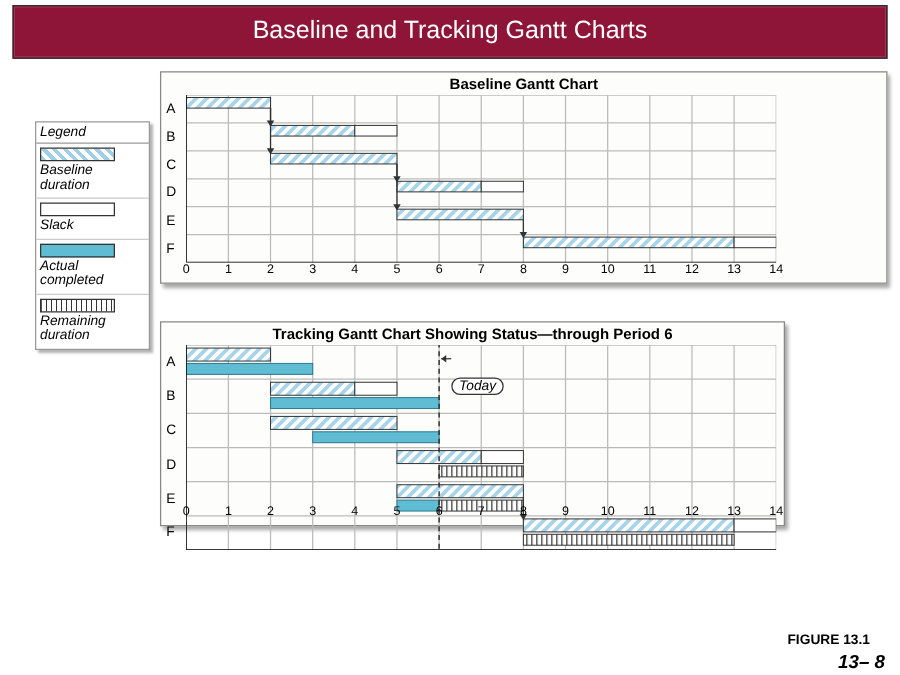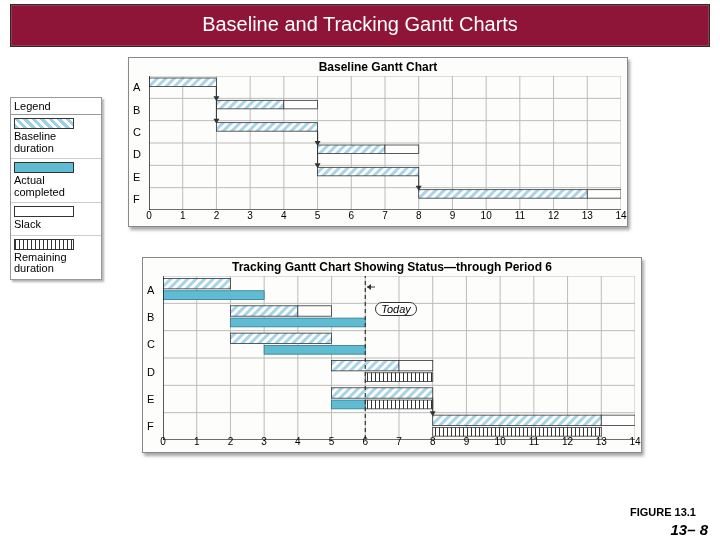--- a/index.html
+++ b/index.html
@@ -24,27 +24,28 @@
     font-size: 20px;
   }
   .content {
     position: relative;
     margin: 0 10px;
     height: 430px;
   }
   
   .legend {
     position: absolute;
-    left: 0;
+    left: 18px;
     top: 40px;
     width: 92px;
     border: 1px solid #999;
     box-shadow: 2px 2px 2px rgba(0,0,0,0.3);
     font-size: 11px;
     background: #fff;
+    font-style: italic;
   }
   .legend .hdr {
     padding: 2px 3px;
     border-bottom: 1px solid #999;
     font-weight: normal;
   }
   .legend .row {
     padding: 3px 3px 4px 3px;
     border-bottom: 1px solid #ccc;
   }
@@ -55,22 +56,22 @@
   .sw.solid { background: #5fbcd3; }
   .sw.tick  { background: repeating-linear-gradient(90deg,#333 0 1px,#fff 1px 4px); }
 
   
   .panel {
     position: absolute;
     border: 1px solid #888;
     background: #fdfdfb;
     box-shadow: 2px 3px 3px rgba(0,0,0,0.35);
   }
-  .panel.p1 { left: 118px; top: 0;    width: 500px; height: 170px; }
-  .panel.p2 { left: 132px; top: 200px; width: 500px; height: 196px; }
+  .panel.p1 { left: 118px; top: 0;    width: 582px; height: 170px; }
+  .panel.p2 { left: 118px; top: 200px; width: 500px; height: 164px; }
   .panel .ptitle {
     text-align: center;
     font-size: 12px;
     font-weight: bold;
     padding: 2px 0 0 0;
     height: 16px;
   }
   .plot {
     position: absolute;
     left: 20px; right: 6px; top: 18px; bottom: 18px;
@@ -125,27 +126,27 @@
 
   <div class="legend">
     <div class="hdr">Legend</div>
     <div id="legend-rows">
         <div class="row">
           <div class="sw hatch"></div>
     <div style="white-space:pre-line;line-height:1.05">Baseline
 duration</div>
         </div>
         <div class="row">
+          <div class="sw white"></div>
+    <div style="white-space:pre-line;line-height:1.05">Slack</div>
+        </div>
+        <div class="row">
           <div class="sw solid"></div>
     <div style="white-space:pre-line;line-height:1.05">Actual
 completed</div>
-        </div>
-        <div class="row">
-          <div class="sw white"></div>
-    <div style="white-space:pre-line;line-height:1.05">Slack</div>
         </div>
         <div class="row">
           <div class="sw tick"></div>
     <div style="white-space:pre-line;line-height:1.05">Remaining
 duration</div>
         </div>
       </div>
   </div>
 
   <div class="panel p1">

